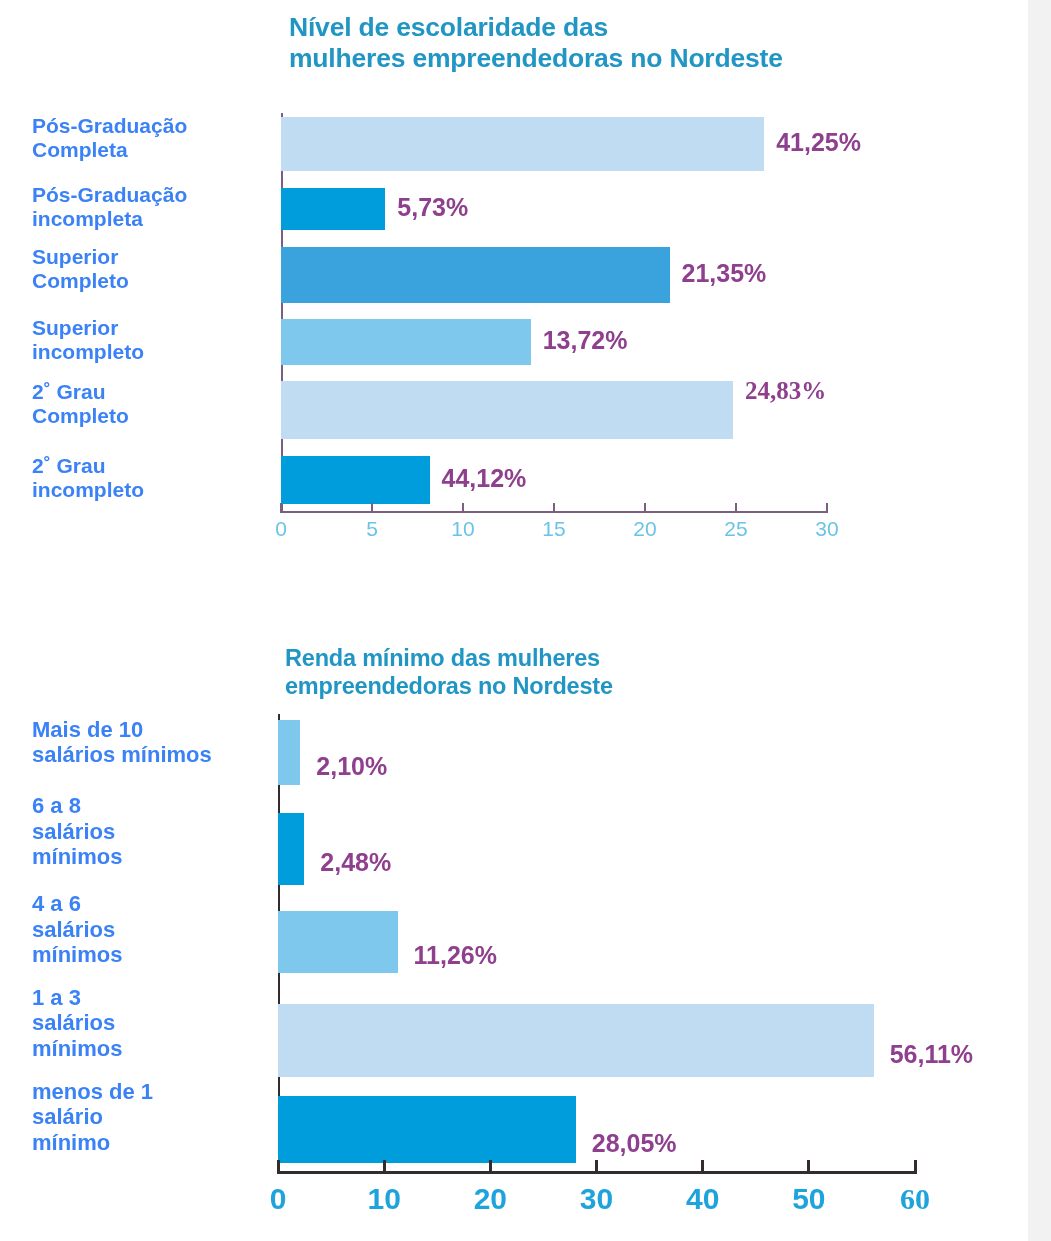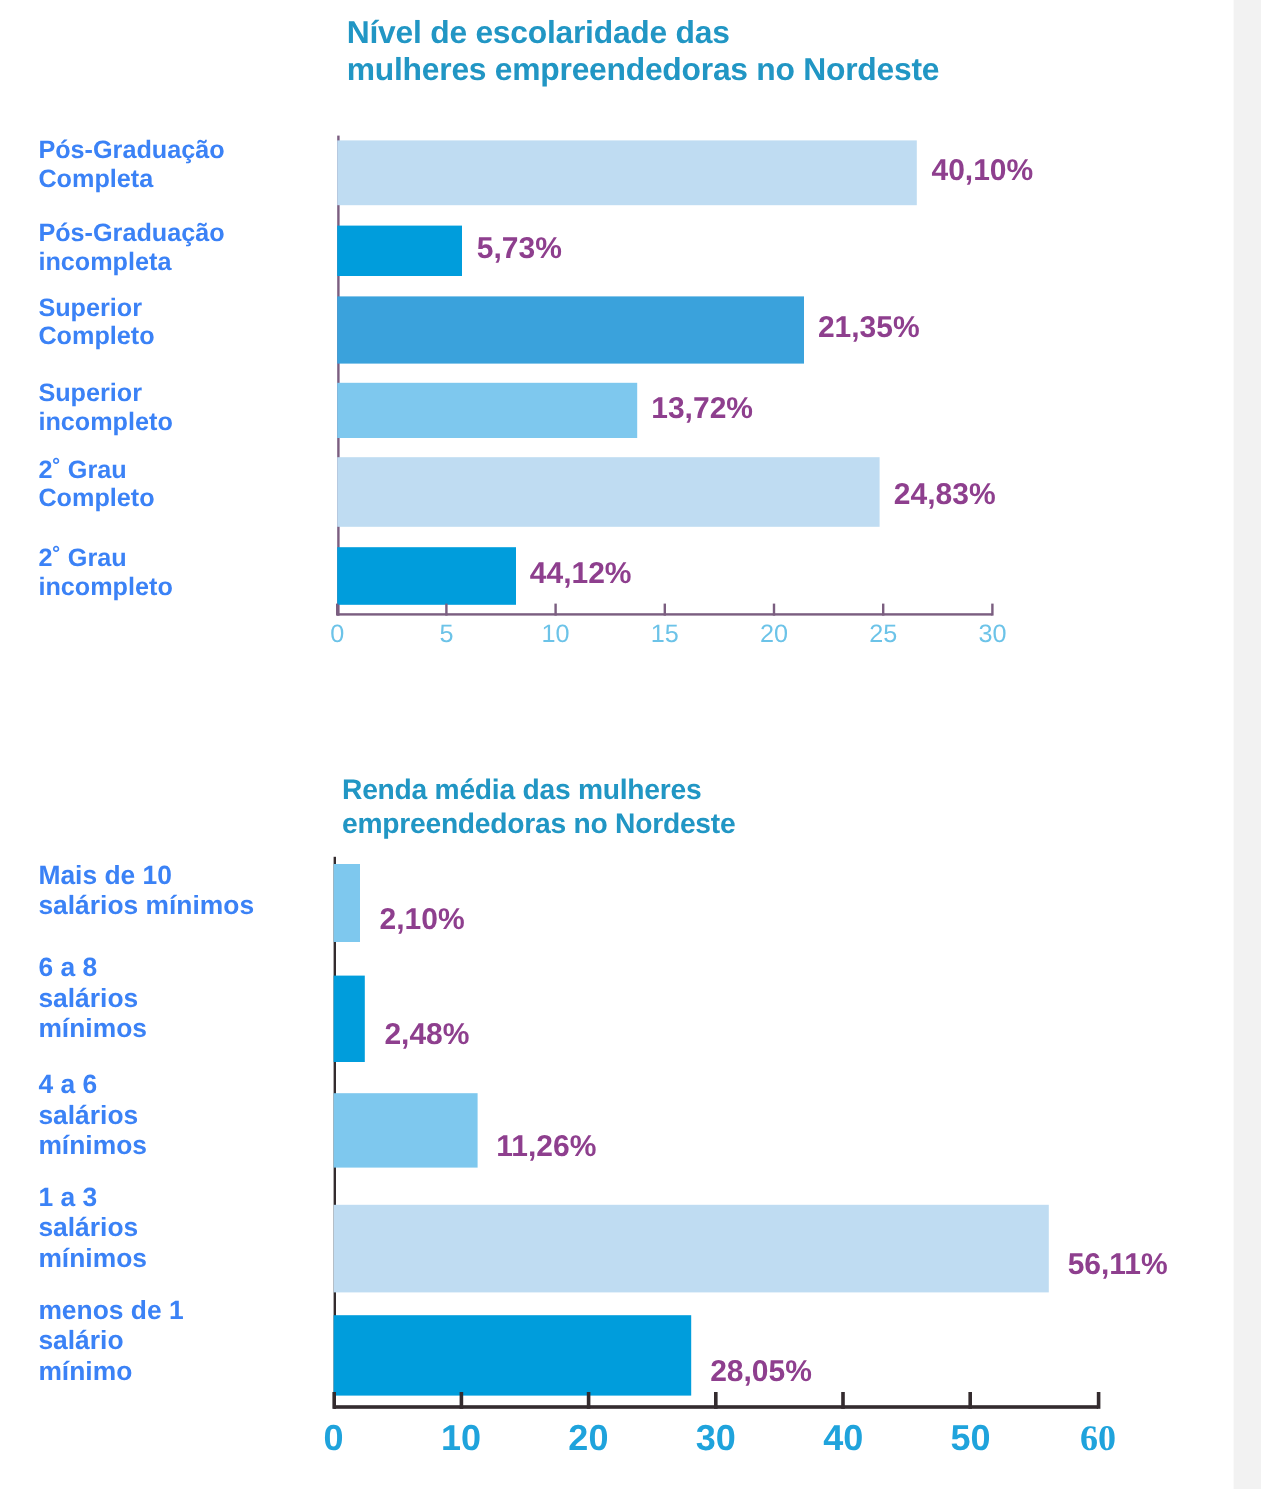--- a/index.html
+++ b/index.html
@@ -168,44 +168,44 @@
           <div class="tick-label" style="left: 0px;">0</div>
           <div class="tick-label" style="left: 91px;">5</div>
           <div class="tick-label" style="left: 182px;">10</div>
           <div class="tick-label" style="left: 273px;">15</div>
           <div class="tick-label" style="left: 364px;">20</div>
           <div class="tick-label" style="left: 455px;">25</div>
           <div class="tick-label" style="left: 546px;">30</div>
         </div>
       <div id="bars1">
           <div class="bar" style="top: 4px; height: 54px; width: 483.21px; background: rgb(191, 220, 242);"></div>
-          <div class="bar-value" style="left: 495.21px; top: 15px;">40,10%</div>
+          <div class="bar-value" style="left: 495.21px; top: 15px;">41,25%</div>
           <div class="bar" style="top: 75px; height: 42px; width: 104.286px; background: rgb(0, 157, 220);"></div>
           <div class="bar-value" style="left: 116.286px; top: 80px;">5,73%</div>
           <div class="bar" style="top: 134px; height: 56px; width: 388.57px; background: rgb(58, 162, 220);"></div>
           <div class="bar-value" style="left: 400.57px; top: 146px;">21,35%</div>
           <div class="bar" style="top: 206px; height: 46px; width: 249.704px; background: rgb(126, 200, 238);"></div>
           <div class="bar-value" style="left: 261.704px; top: 213px;">13,72%</div>
           <div class="bar" style="top: 268px; height: 58px; width: 451.906px; background: rgb(191, 220, 242);"></div>
-          <div class="bar-value" style="left: 463.906px; top: 285px;">24,83%</div>
+          <div class="bar-value" style="left: 463.906px; top: 264px; font-family: Liberation Serif, serif;">24,83%</div>
           <div class="bar" style="top: 343px; height: 48px; width: 148.512px; background: rgb(0, 157, 220);"></div>
           <div class="bar-value" style="left: 160.512px; top: 351px;">44,12%</div>
         </div>
     <div class="tick" style="left: -1px;"></div>
         <div class="tick" style="left: 90px;"></div>
         <div class="tick" style="left: 181px;"></div>
         <div class="tick" style="left: 272px;"></div>
         <div class="tick" style="left: 363px;"></div>
         <div class="tick" style="left: 454px;"></div>
         <div class="tick" style="left: 545px;"></div>
       </div>
   </div>
 
   <div class="chart-block" id="chart2">
-    <div class="chart-title">Renda média das mulheres
+    <div class="chart-title">Renda mínimo das mulheres
 empreendedoras no Nordeste</div>
 
     <div id="cats2">
         <div class="cat-label" style="top: 2.5px;">Mais de 10
 salários mínimos</div>
         <div class="cat-label" style="top: 79px;">6 a 8
 salários
 mínimos</div>
         <div class="cat-label" style="top: 177px;">4 a 6
 salários

